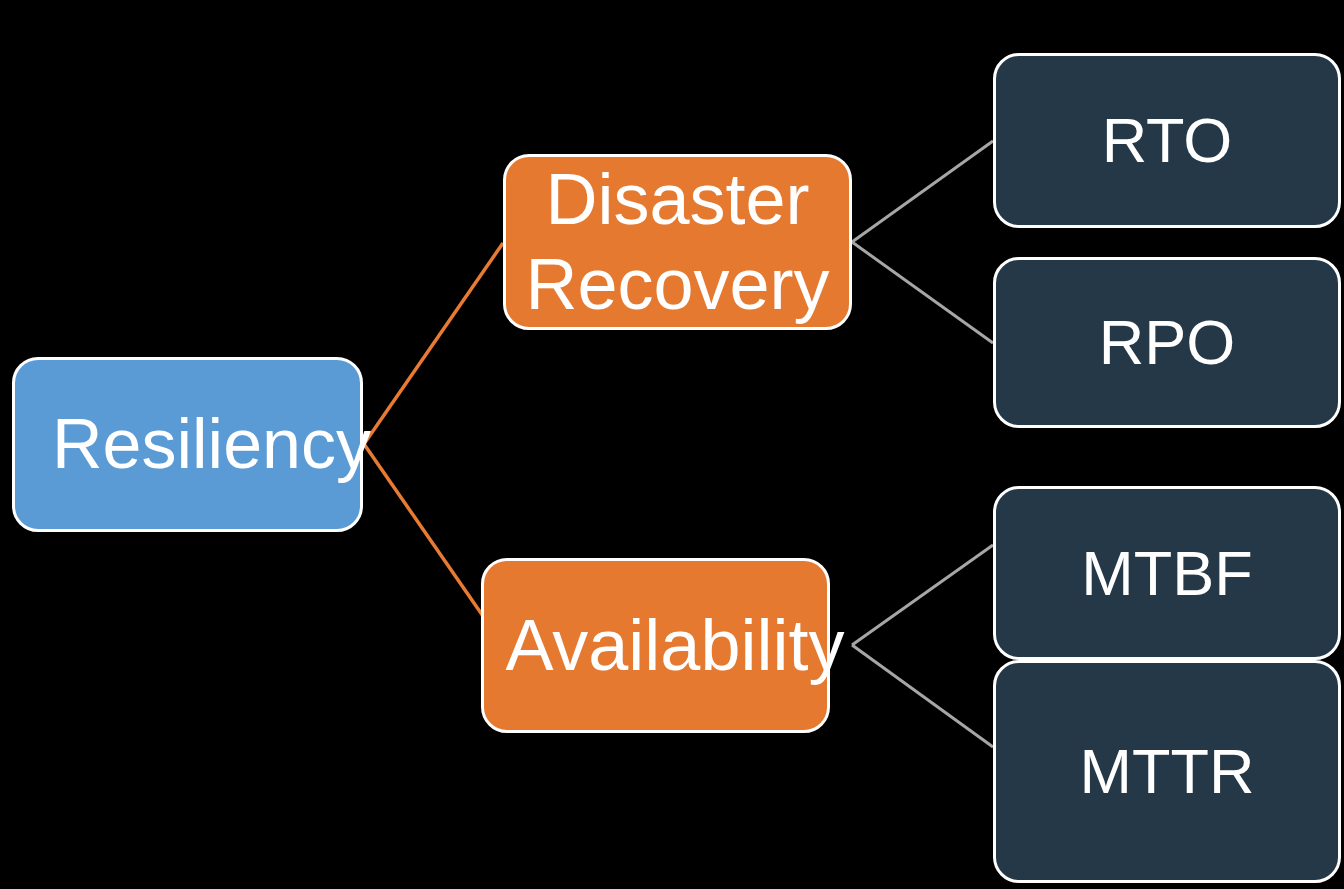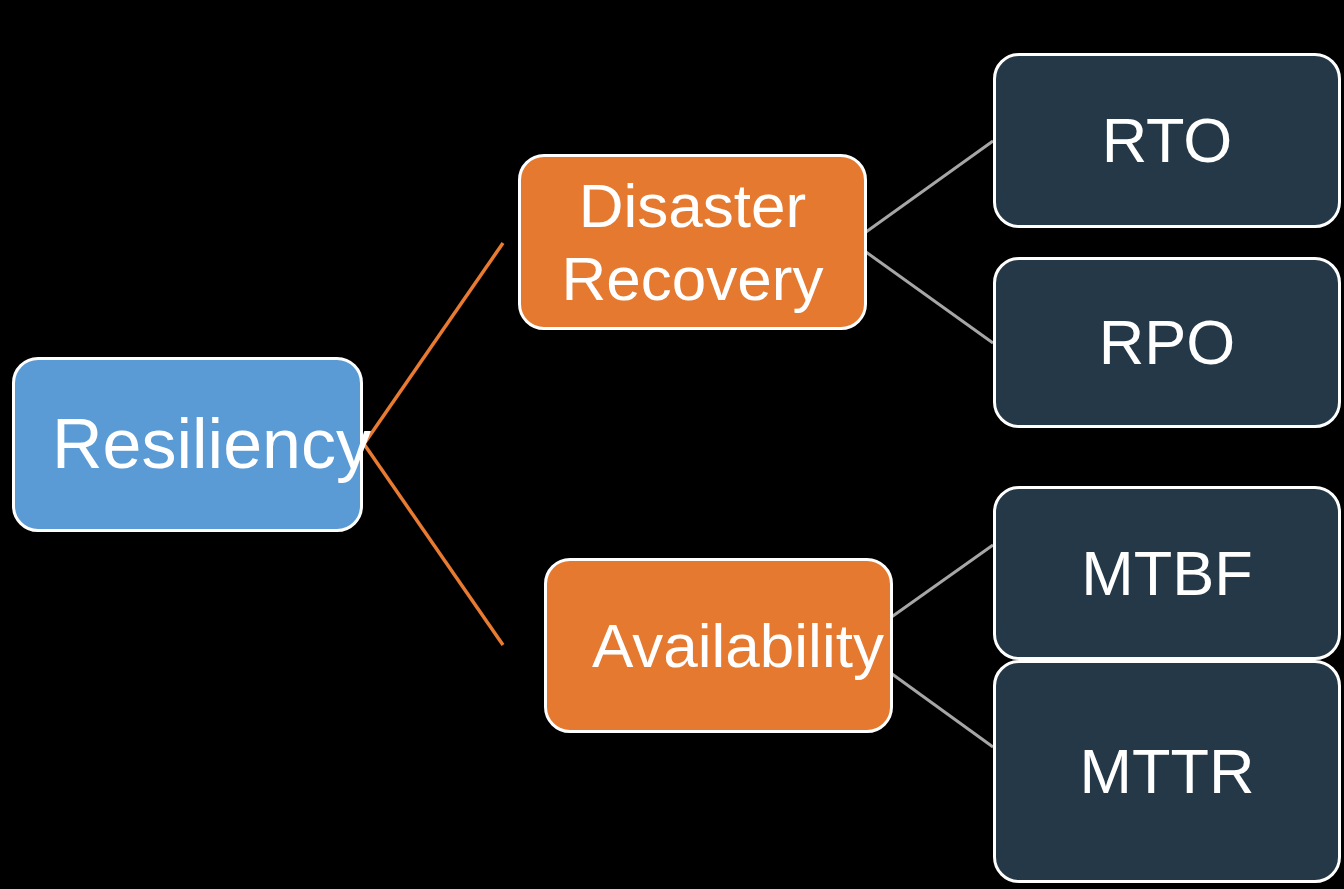--- a/index.html
+++ b/index.html
@@ -48,25 +48,24 @@
     line-height: 1.18;
     user-select: none;
   }
   .node-root {
     background: var(--root-fill, #5B9BD5);
     font-size: 70px;
     left: 12px;  top: 357px;  width: 351px; height: 175px; padding-left: 48px;
   }
   .node-branch {
     background: var(--branch-fill, #E4792F);
-    font-size: 62px;
-    margin-left: 15px;
+    font-size: 72px;
   }
   .node-branch-dr  { left: 503px; top: 154px; width: 349px; height: 176px; }
-  .node-branch-av  { left: 529px; top: 558px; width: 349px; height: 175px; padding-left: 39px; }
+  .node-branch-av  { left: 481px; top: 558px; width: 349px; height: 175px; padding-left: 39px; }
   .node-leaf {
     background: var(--leaf-fill, #243847);
     font-size: 63px;
   }
   .node-leaf-rto  { left: 993px; top: 53px;  width: 348px; height: 175px; }
   .node-leaf-rpo  { left: 993px; top: 257px; width: 348px; height: 171px; }
   .node-leaf-mtbf { left: 993px; top: 486px; width: 348px; height: 174px; text-align: right; }
   .node-leaf-mttr { left: 993px; top: 660px; width: 348px; height: 223px; }
 </style>
 </head>

